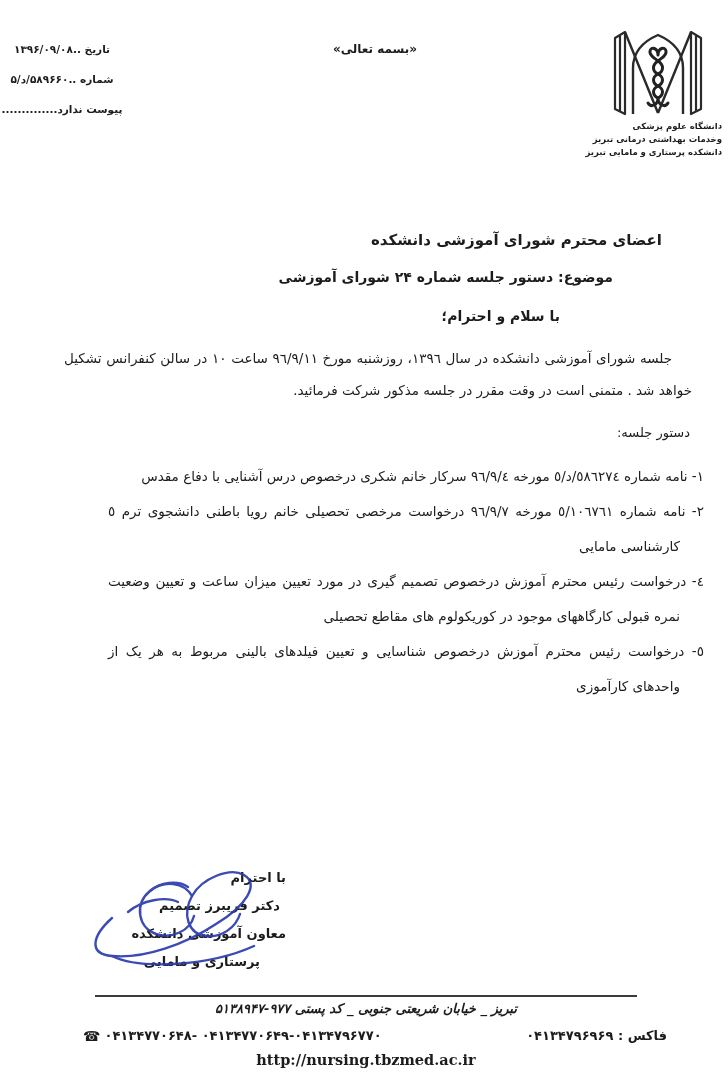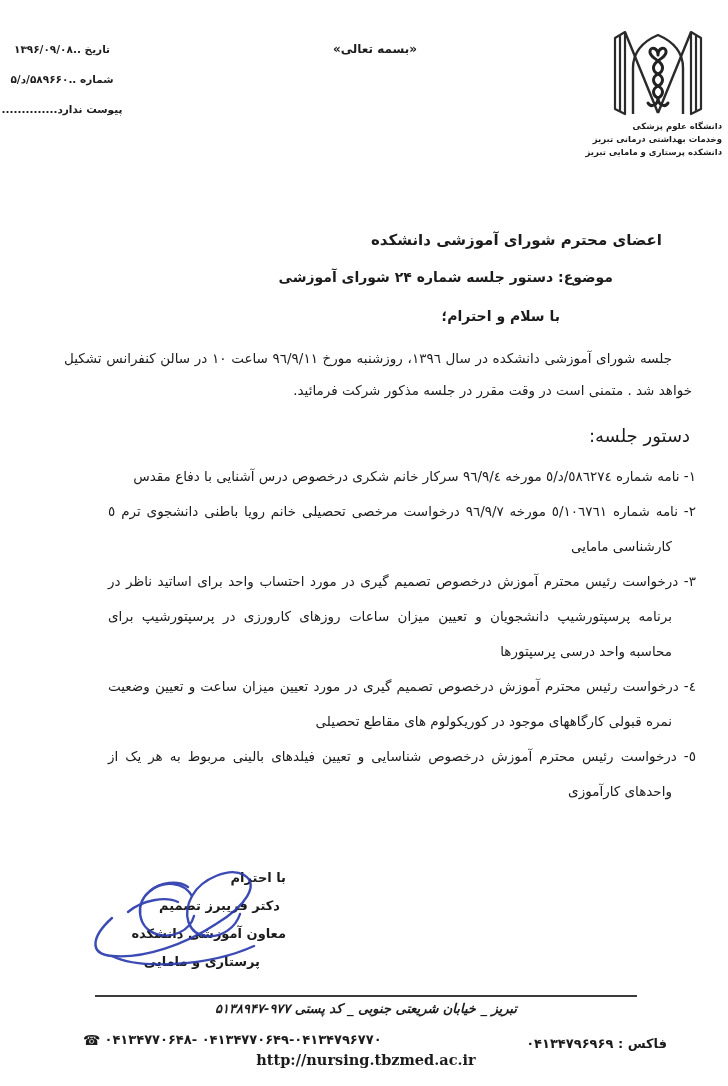--- a/index.html
+++ b/index.html
@@ -19,40 +19,40 @@
   .logo{position:absolute;top:10px;right:6px;width:128px;text-align:right;}
   .logo svg{display:block;margin:0 auto;}
   .logo-line{font-size:8.5px;font-weight:bold;line-height:13px;white-space:nowrap;}
 
   
   .letter-title{position:absolute;top:231px;right:66px;font-size:15px;font-weight:bold;white-space:nowrap;}
   .letter-subject{position:absolute;top:269px;right:115px;font-size:14px;font-weight:bold;white-space:nowrap;}
   .letter-greeting{position:absolute;top:308px;right:168px;font-size:14px;font-weight:bold;white-space:nowrap;}
   .letter-paragraph{position:absolute;top:342px;right:36px;left:64px;text-align:justify;
                     font-size:13.5px;line-height:32px;text-indent:20px;}
-  .agenda-label{position:absolute;top:425px;right:38px;font-size:18px;}
-  .agenda-list{position:absolute;top:459px;right:32px;left:64px;font-size:13.5px;line-height:35px;margin-left:44px;}
+  .agenda-label{position:absolute;top:425px;right:38px;font-size:13px;}
+  .agenda-list{position:absolute;top:459px;right:24px;left:64px;font-size:13.5px;line-height:35px;margin-left:44px;}
   .agenda-item{text-align:justify;padding-right:24px;text-indent:-24px;}
 
   
   .signature-text{position:absolute;top:864px;right:442px;width:190px;text-align:right;
                   font-size:13px;font-weight:bold;line-height:28px;}
   .sig-name{padding-right:6px;}
   .sig-role2{padding-right:26px;}
   .signature-ink{position:absolute;top:854px;left:82px;width:205px;height:122px;}
 
   
   .footer-rule{position:absolute;top:995px;left:95px;width:542px;border-top:2px solid #3b3b3b;height:0;}
   .footer-address{position:absolute;top:1001px;left:95px;width:542px;text-align:center;
                   font-size:13px;font-weight:bold;white-space:nowrap;font-style:italic;}
   .footer-contacts{position:absolute;top:1028px;left:83px;width:584px;display:flex;
                    justify-content:space-between;align-items:center;direction:ltr;}
   .phones{display:flex;align-items:center;gap:4px;direction:ltr;font-size:13px;font-weight:bold;white-space:nowrap;}
   .phone-icon{font-size:14px;line-height:1;}
-  .fax{direction:rtl;font-size:13px;font-weight:bold;white-space:nowrap;margin-top:8px;}
+  .fax{direction:rtl;font-size:13px;font-weight:bold;white-space:nowrap;}
   .footer-url{position:absolute;top:1051px;left:95px;width:542px;text-align:center;direction:ltr;
               font-family:"DejaVu Serif",serif;font-size:14.5px;font-weight:bold;}
 </style>
 </head>
 <body>
 
 <div class="page">
 
   <div class="meta">
     <div>تاریخ ..۱۳۹۶/۰۹/۰۸</div>
@@ -88,21 +88,20 @@
 
   <div class="letter-title">اعضای محترم شورای آموزشی دانشکده</div>
   <div class="letter-subject">موضوع: دستور جلسه شماره ۲۴ شورای آموزشی</div>
   <div class="letter-greeting">با سلام و احترام؛</div>
   <div class="letter-paragraph">جلسه شورای آموزشی دانشکده در سال ١٣٩٦، روزشنبه مورخ ٩٦/٩/١١ ساعت ١٠ در سالن کنفرانس تشکیل خواهد شد . متمنی است در وقت مقرر در جلسه مذکور شرکت فرمائید.</div>
   <div class="agenda-label">دستور جلسه:</div>
 
   <div class="agenda-list">
     <div class="agenda-item">١- نامه شماره ٥٨٦٢٧٤/د/٥ مورخه ٩٦/٩/٤ سرکار خانم شکری درخصوص درس آشنایی با دفاع مقدس</div>
     <div class="agenda-item">٢- نامه شماره ٥/١٠٦٧٦١ مورخه ٩٦/٩/٧ درخواست مرخصی تحصیلی خانم رویا باطنی دانشجوی ترم ٥ کارشناسی مامایی</div>
-    <div class="agenda-item">٣- درخواست رئیس محترم آموزش درخصوص تصمیم گیری در مورد احتساب واحد برای اساتید ناظر در برنامه پرسپتورشیپ دانشجویان و تعیین میزان ساعات روزهای کارورزی در پرسپتورشیپ برای محاسبه واحد درسی پرسپتورها</div>
     <div class="agenda-item">٤- درخواست رئیس محترم آموزش درخصوص تصمیم گیری در مورد تعیین میزان ساعت و تعیین وضعیت نمره قبولی کارگاههای موجود در کوریکولوم های مقاطع تحصیلی</div>
     <div class="agenda-item">٥- درخواست رئیس محترم آموزش درخصوص شناسایی و تعیین فیلدهای بالینی مربوط به هر یک از واحدهای کارآموزی</div>
   </div>
 
   <div class="signature-text">
     <div>با احترام</div>
     <div class="sig-name">دکتر فریبرز تصمیم</div>
     <div>معاون آموزشی دانشکده</div>
     <div class="sig-role2">پرستاری و مامایی</div>
   </div>

